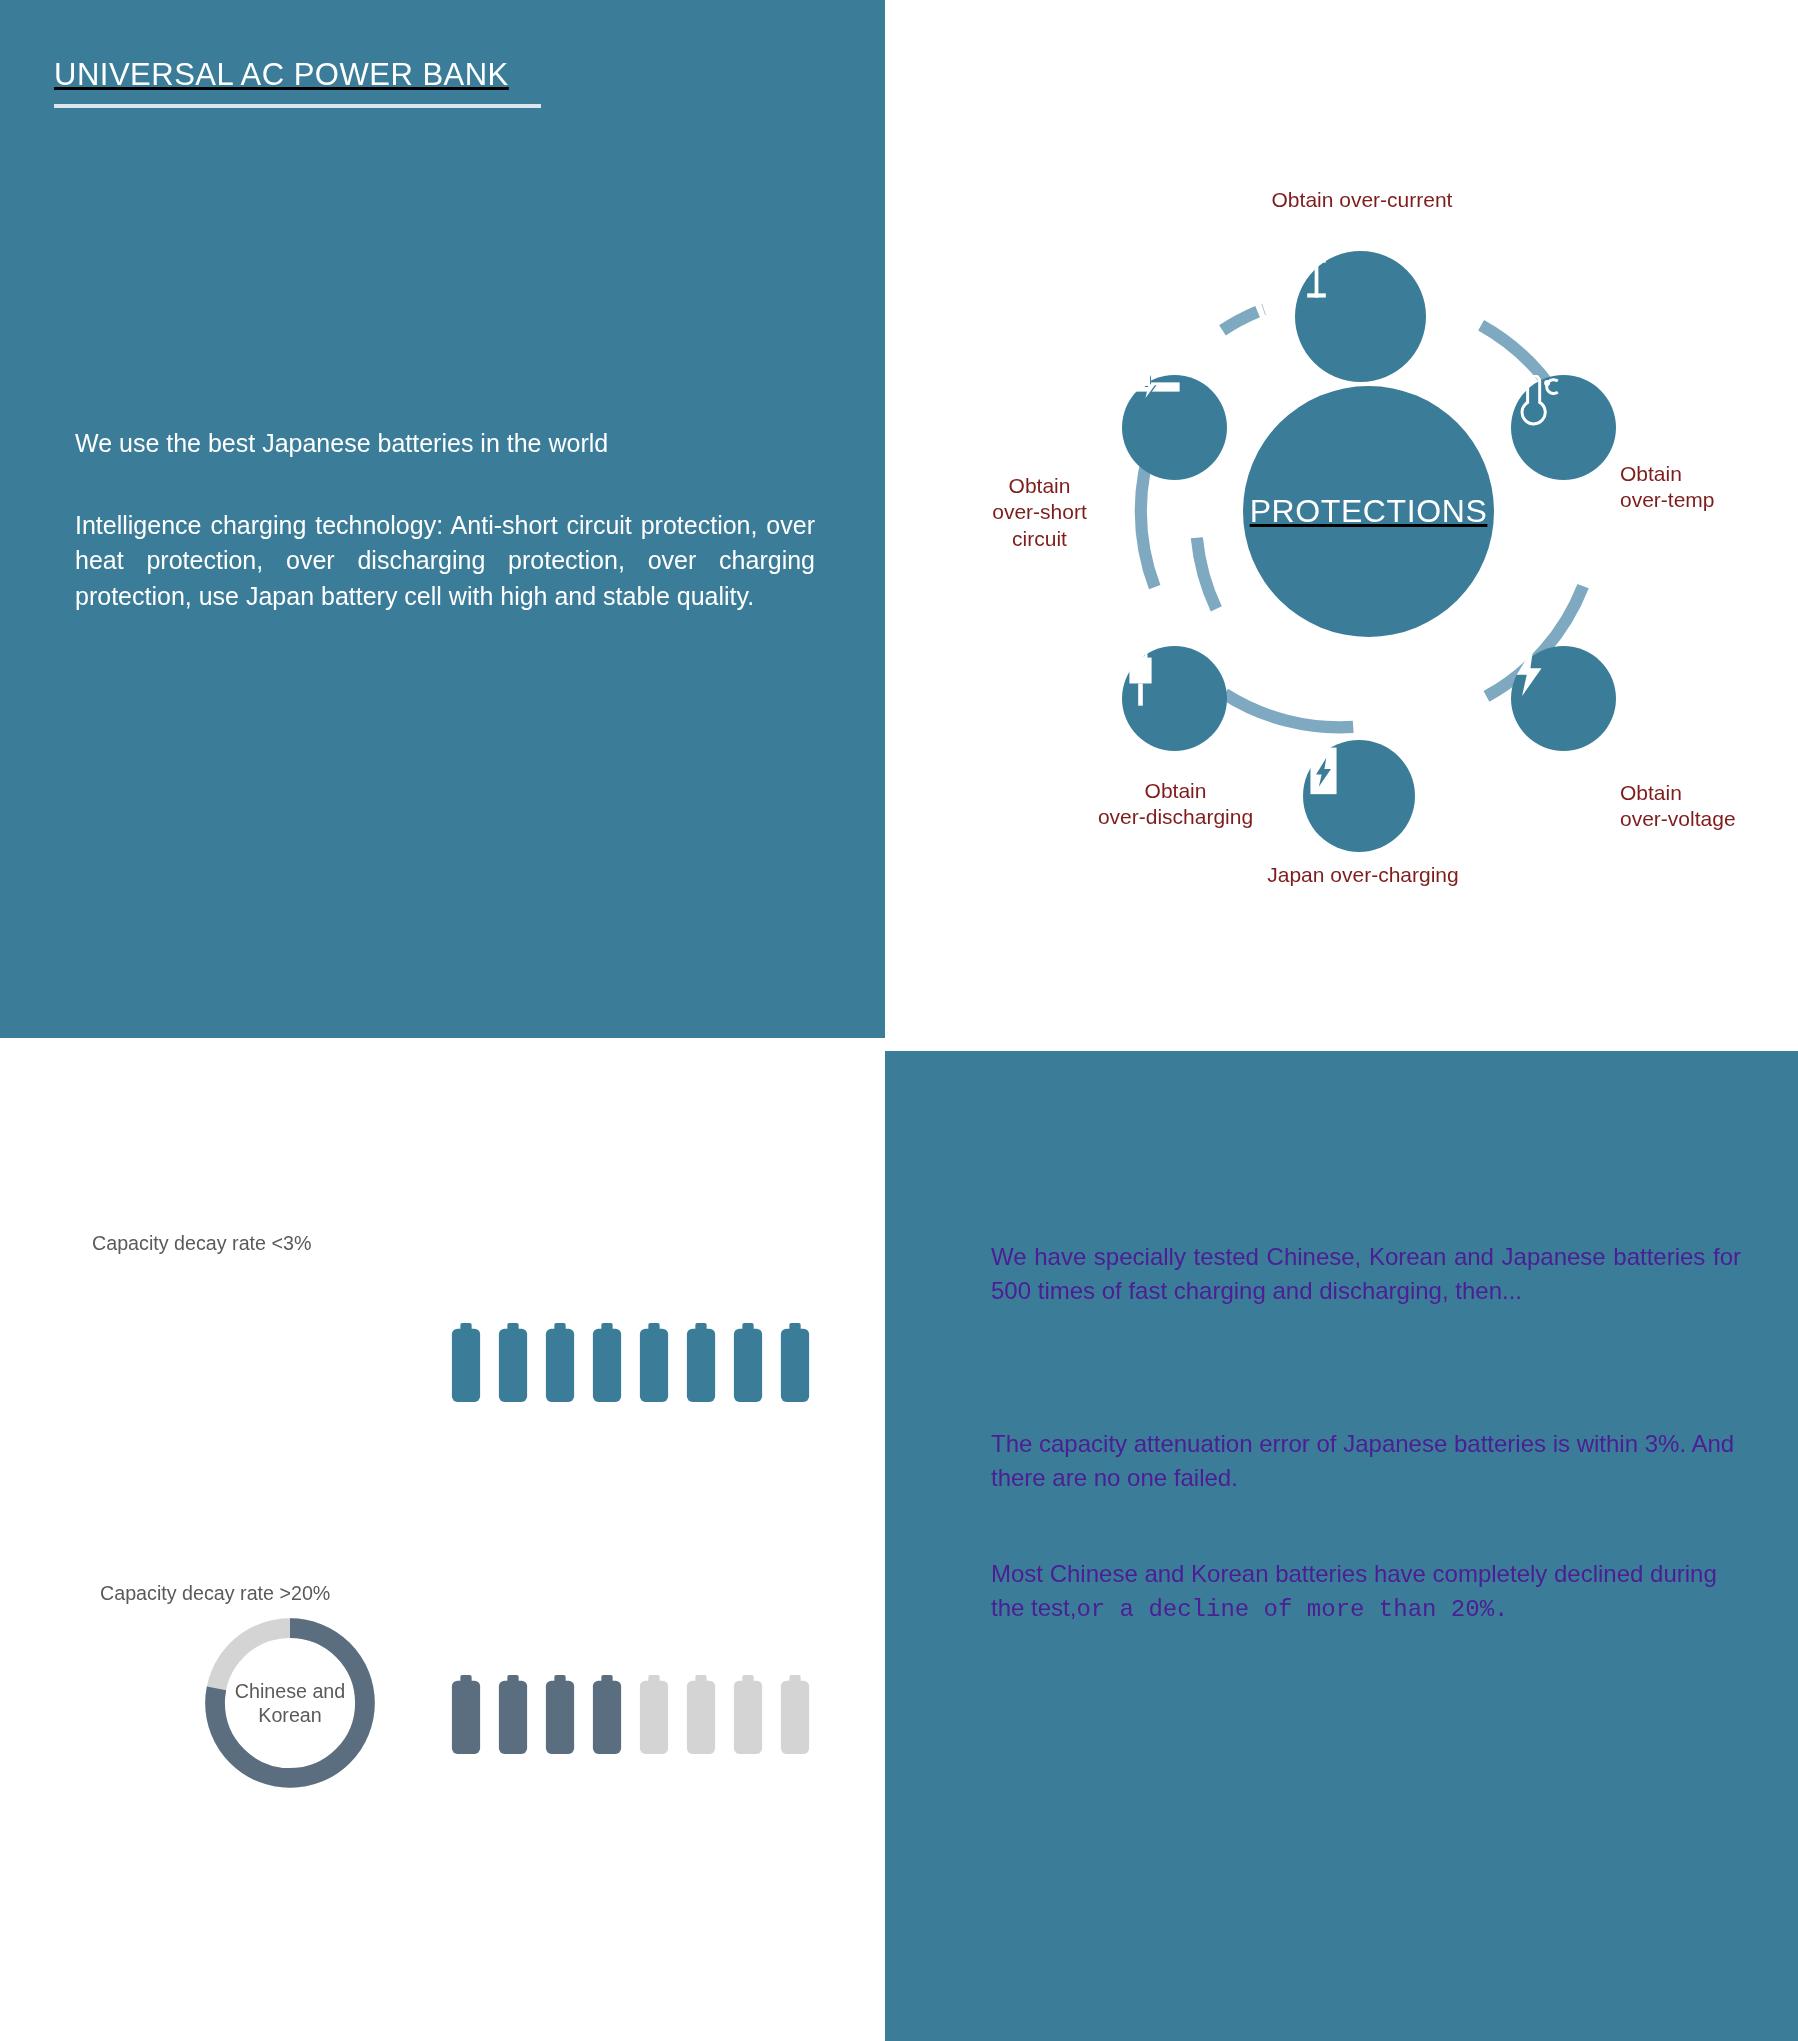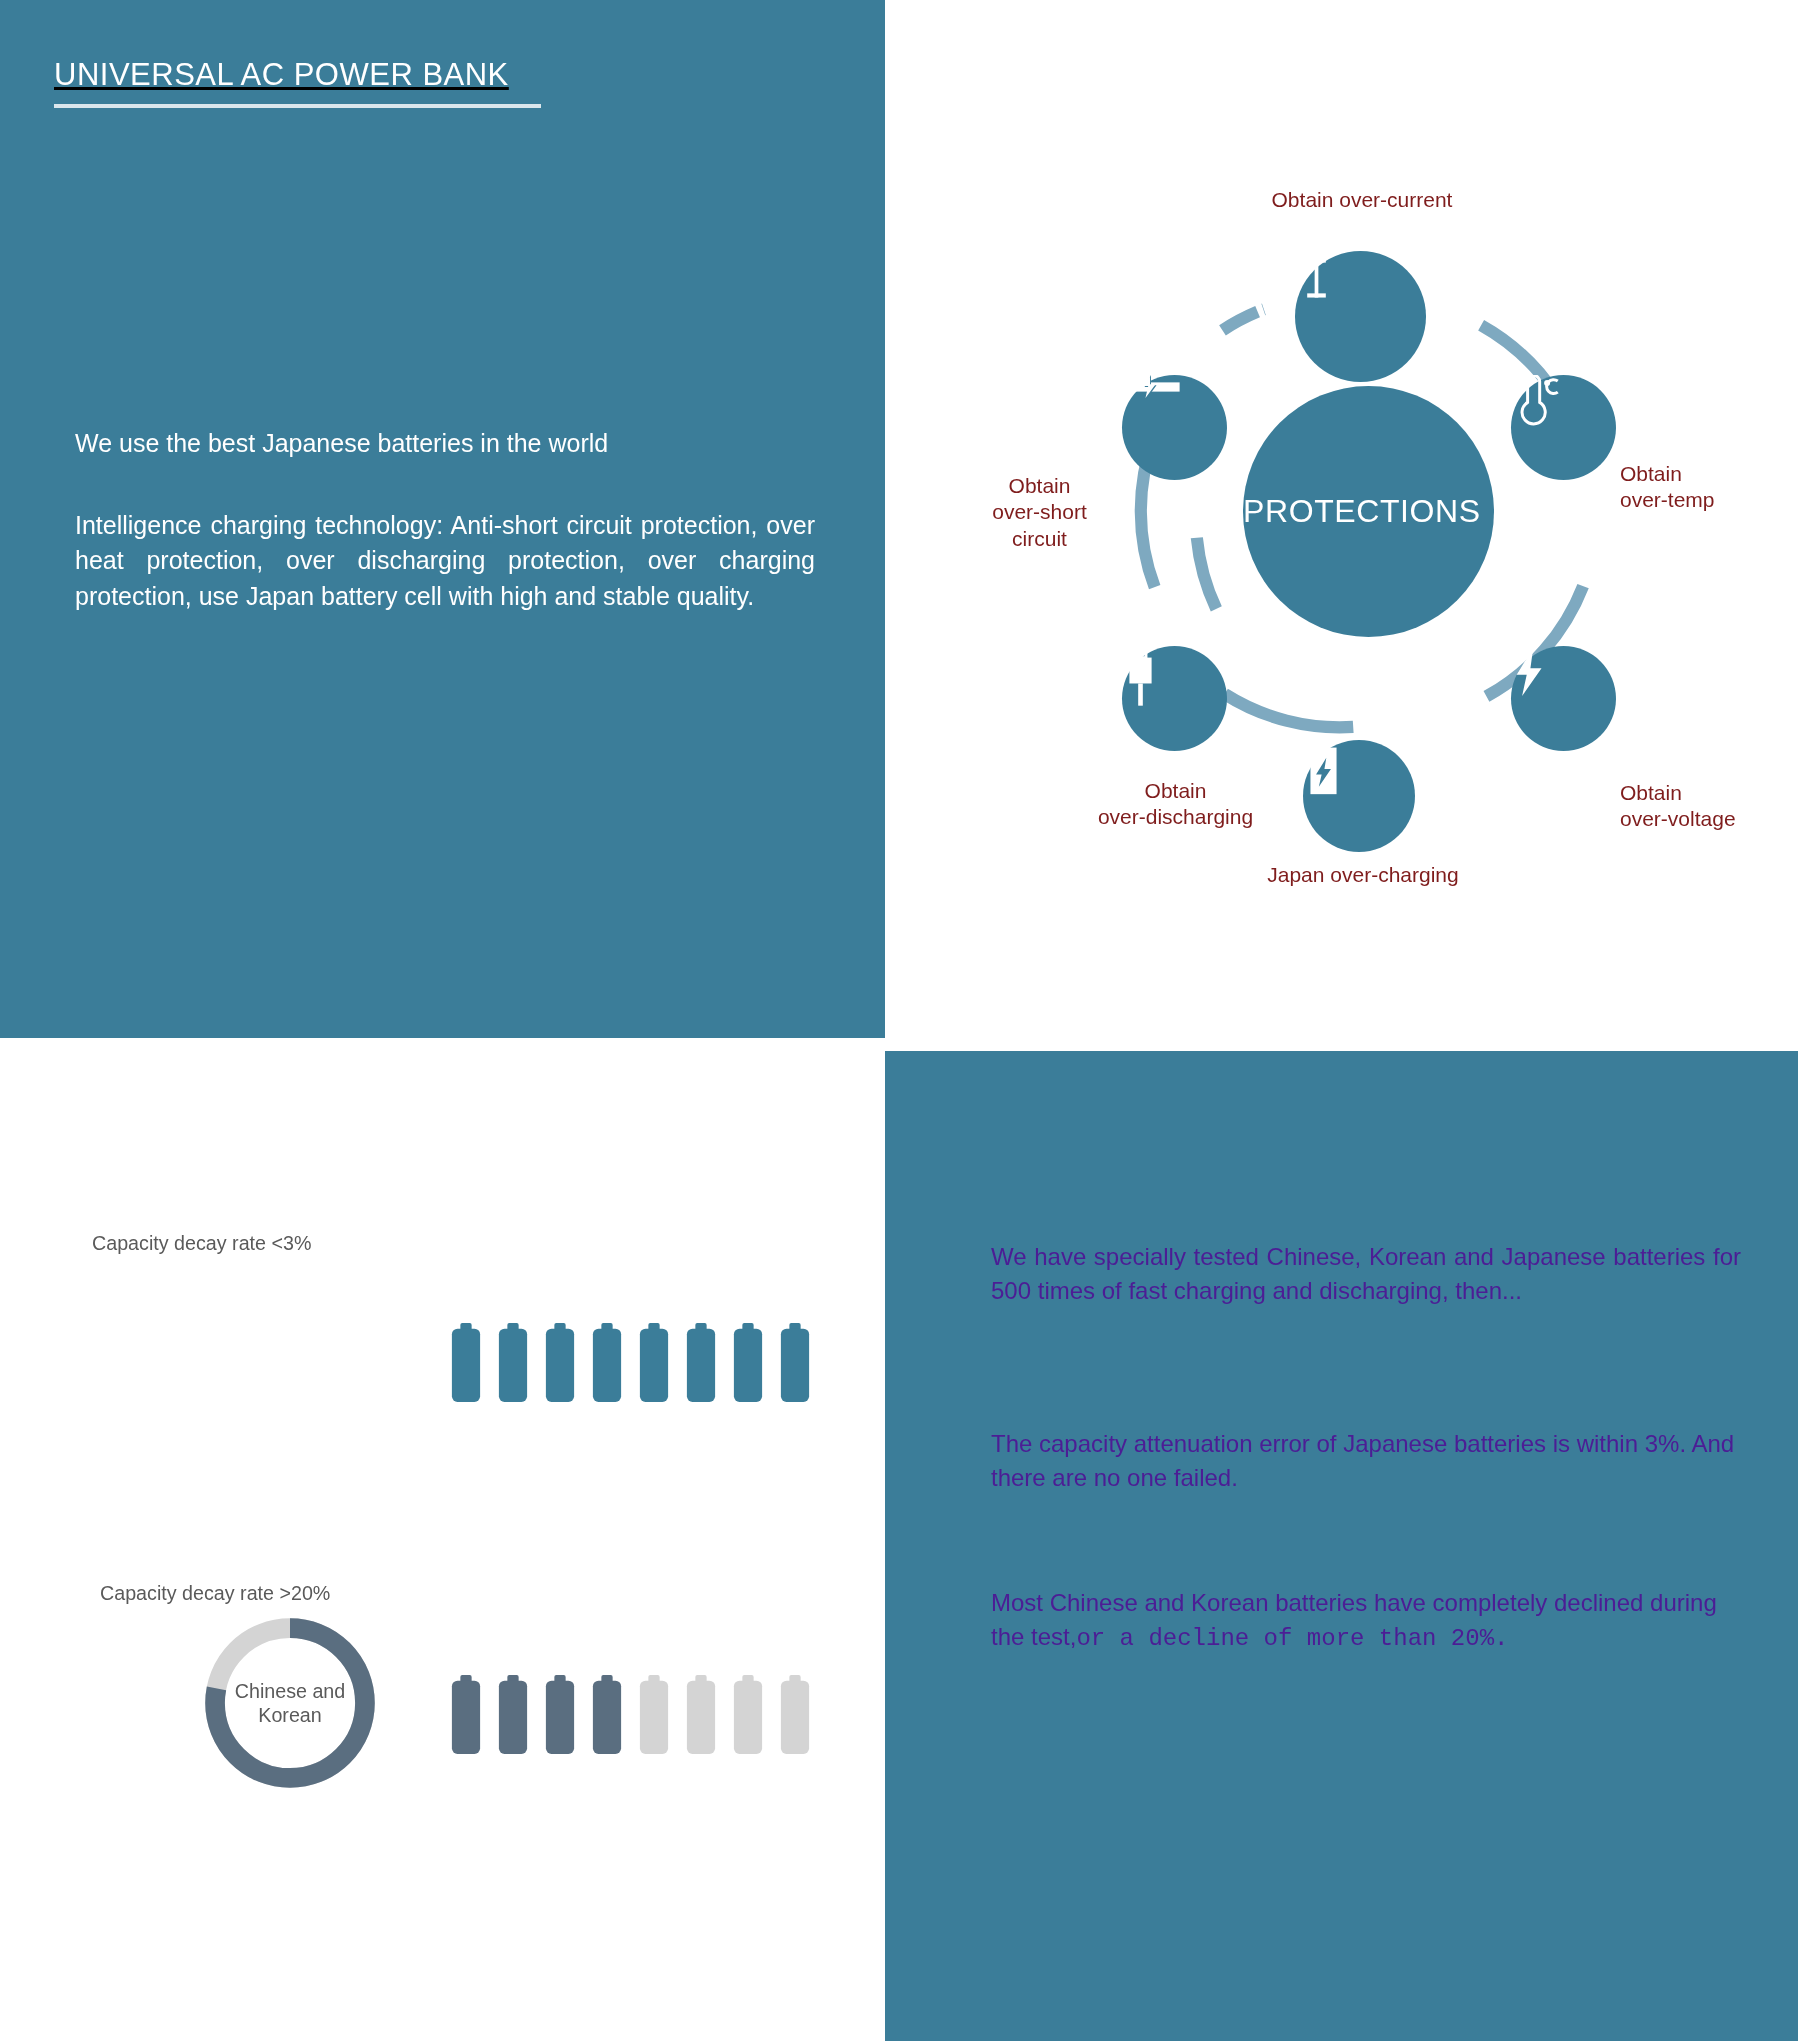--- a/index.html
+++ b/index.html
@@ -34,21 +34,21 @@
 
   
   .wheel{position:absolute;left:885px;top:0;width:913px;height:1038px;}
   .wheel svg{position:absolute;left:0;top:0;}
   .node{
     position:absolute;border-radius:50%;background:#3b7d99;
     display:flex;align-items:center;justify-content:center;
   }
   .hub{
     position:absolute;left:358px;top:386px;width:251px;height:251px;border-radius:50%;
-    background:#3b7d99;display:flex;align-items:center;justify-content:flex-start;
+    background:#3b7d99;display:flex;align-items:center;justify-content:center;text-decoration:underline;
   }
   .hub-label{color:#fff;font-size:32px;font-weight:400;letter-spacing:0.6px;}
   .wlabel{
     position:absolute;color:#7f1d1d;font-size:21px;line-height:1.26;
     text-align:center;white-space:pre-line;font-weight:400;
   }
 
   
   .chartblk{position:absolute;}
   .cap{
@@ -59,21 +59,21 @@
     position:absolute;left:0;top:0;width:100%;height:100%;
     display:flex;flex-direction:column;align-items:center;justify-content:center;
     color:#5a5a5a;font-size:19.7px;line-height:1.22;text-align:center;
   }
   .batrow{position:absolute;display:flex;gap:15px;align-items:flex-end;}
 
   
   .rcopy{position:absolute;left:991px;top:1240px;width:750px;color:#4c1d95;}
   .rcopy p{margin:0;font-size:24px;line-height:1.4;font-weight:300;}
   .rcopy .r1{text-align:justify;margin-bottom:120px;}
-  .rcopy .r2{margin-bottom:92px;}
+  .rcopy .r2{margin-bottom:63px;}
   .rcopy .r3 .thin{font-weight:300;font-family:Liberation Mono, monospace;}
 </style>
 </head>
 <body>
 
 <div class="page">
 
   <div class="q-tl"></div>
   <div class="q-tr"></div>
   <div class="q-bl"></div>

